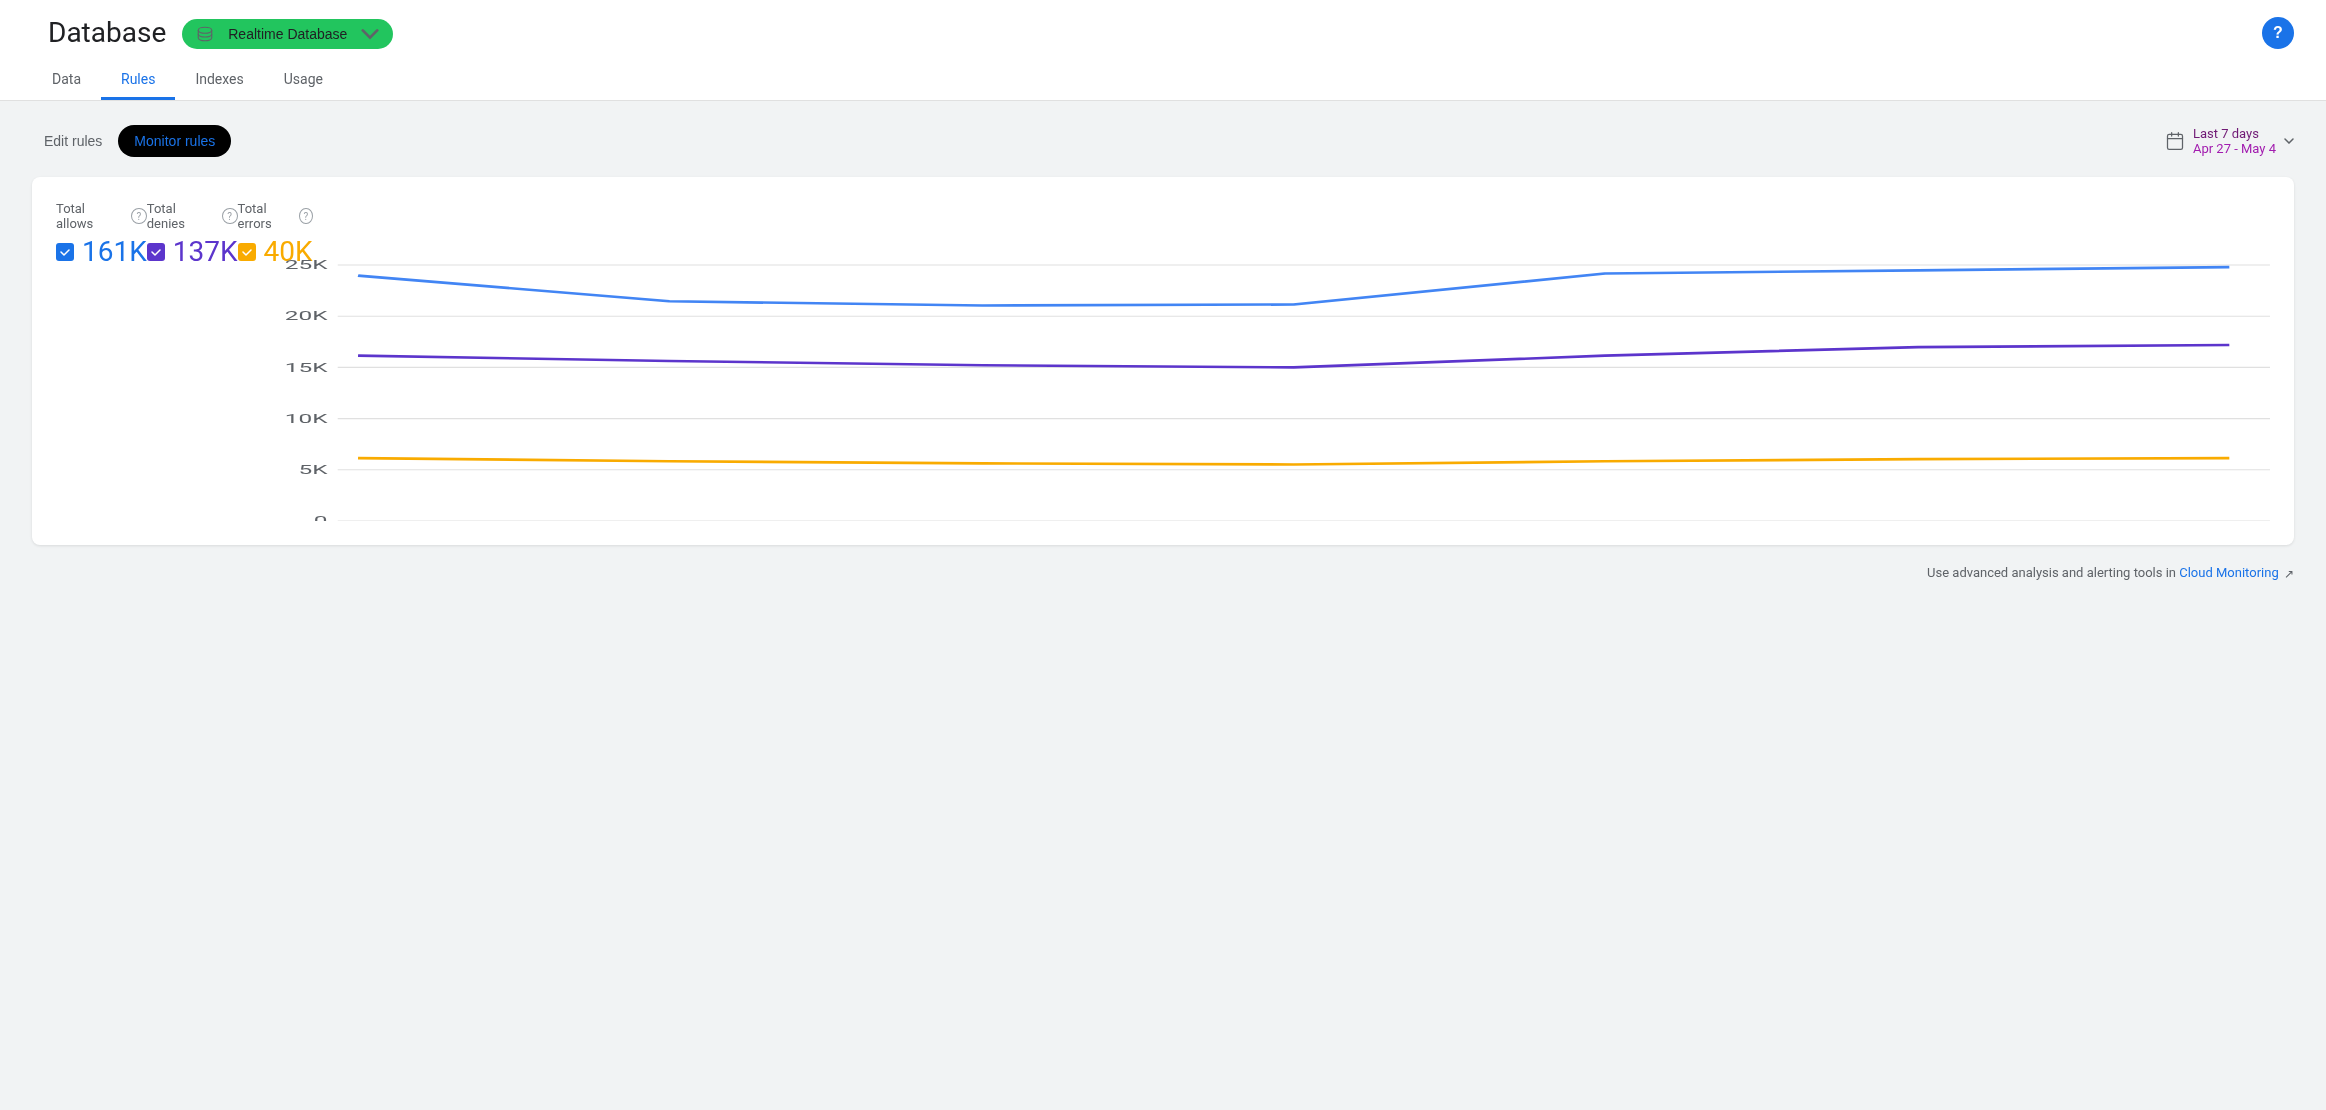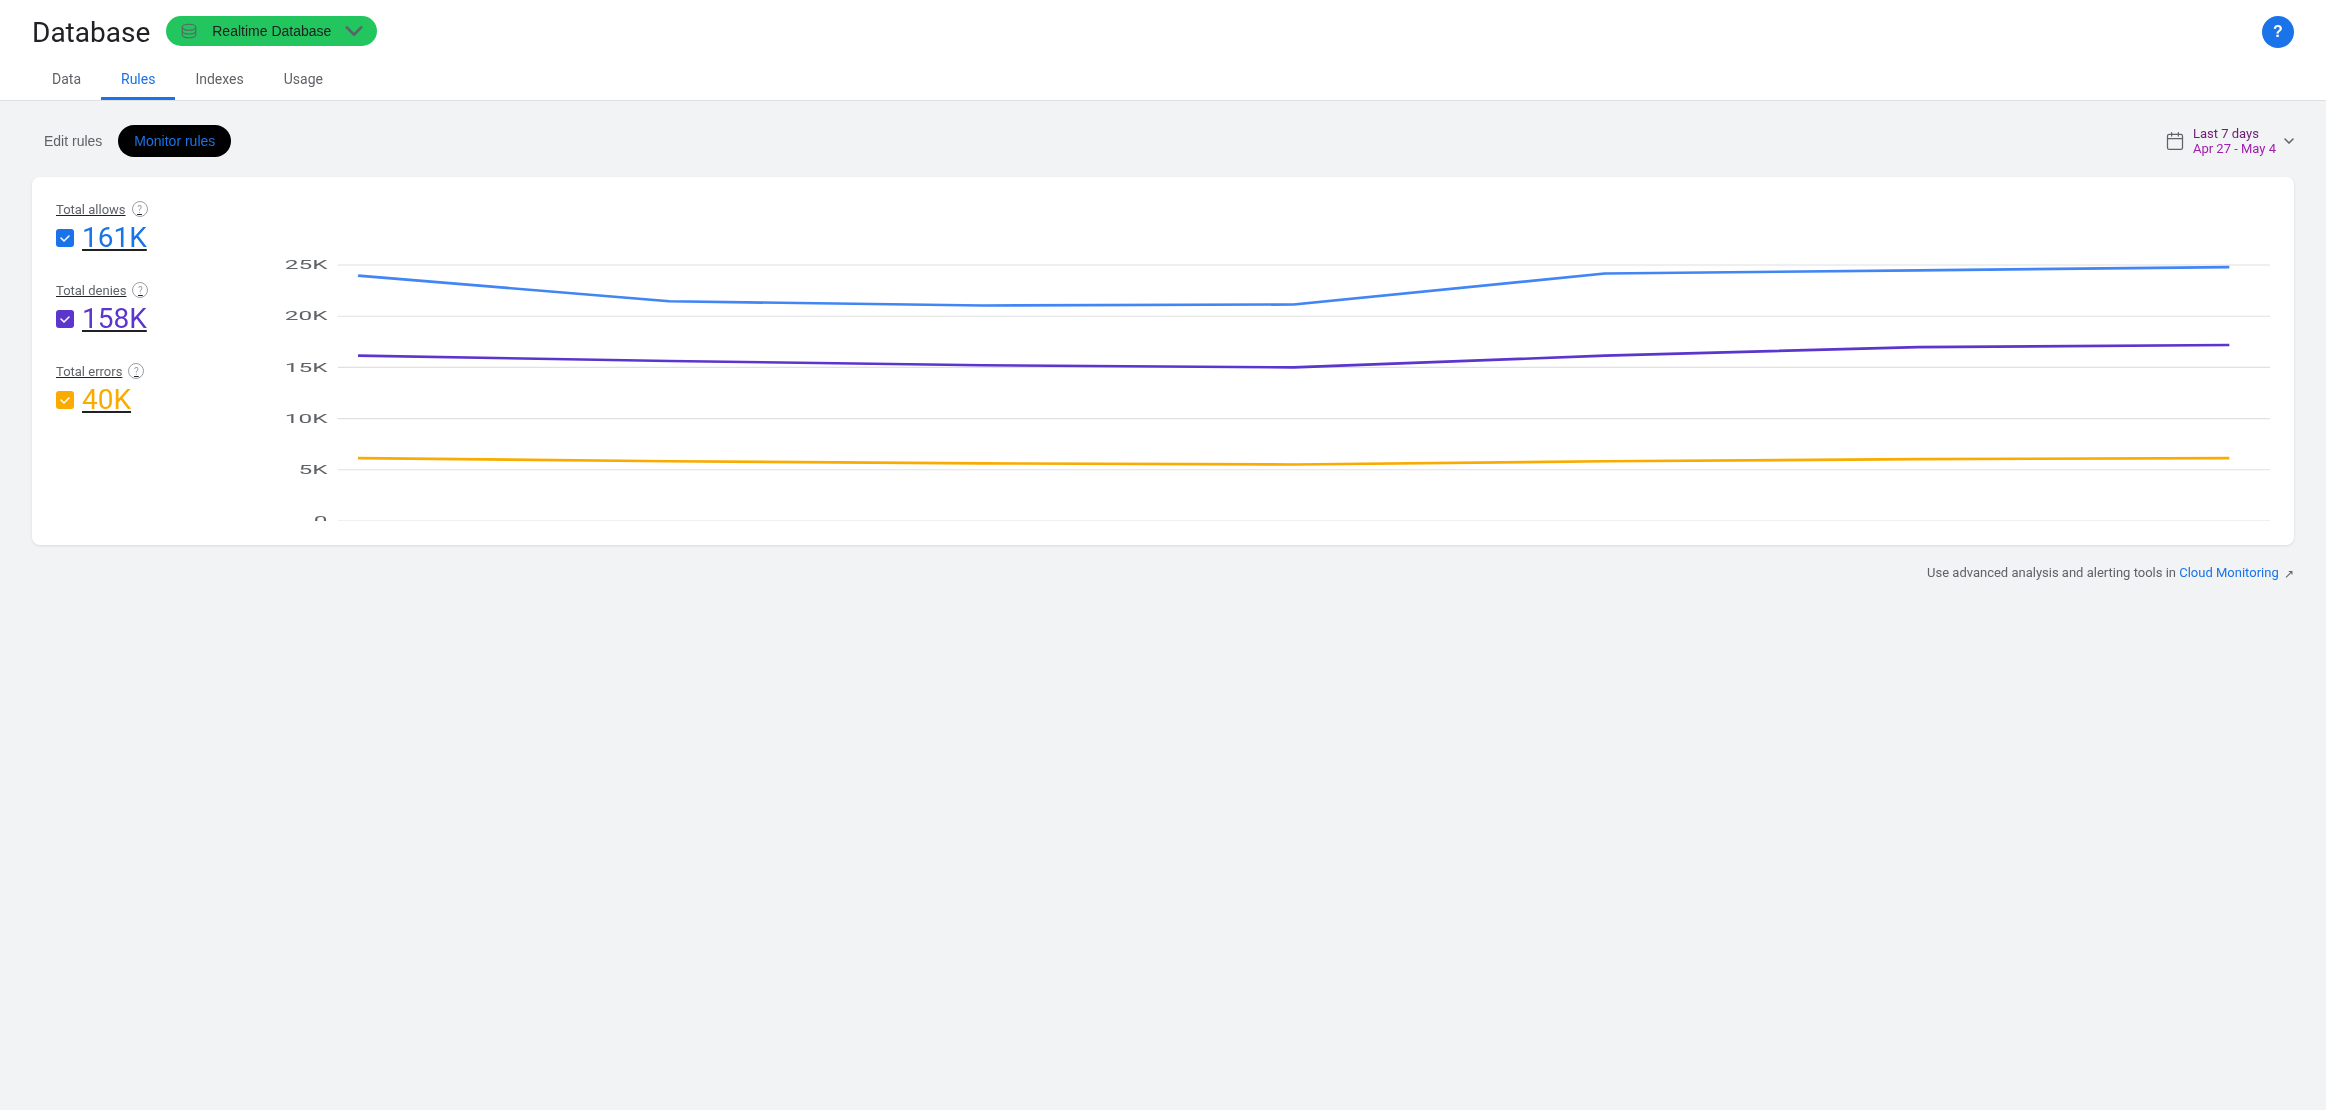--- a/index.html
+++ b/index.html
@@ -11,22 +11,23 @@
     }
     .top-bar {
       background: #fff;
       padding: 16px 32px 0 32px;
       border-bottom: 1px solid #e0e0e0;
       display: flex;
       flex-direction: column;
     }
     .top-row {
       display: flex;
-      align-items: flex-start;
+      align-items: flex-end;
       margin-bottom: 12px;
+      margin-left: 16px;
     }
     .page-title {
       font-size: 28px;
       font-weight: 400;
       color: #202124;
       margin-right: 16px;
     }
     .db-selector {
       display: flex;
       align-items: center;
@@ -116,23 +117,20 @@
     }
     .chart-layout {
       display: flex;
       gap: 0;
     }
     .chart-legend {
       width: 180px;
       flex-shrink: 0;
       padding-right: 20px;
       display: flex;
-      flex-direction: column;
-      gap: 28px;
-      text-decoration: underline;
     }
     .legend-item {}
     .legend-label {
       display: flex;
       align-items: center;
       gap: 6px;
       font-size: 13px;
       color: #5f6368;
       margin-bottom: 4px;
     }
@@ -270,21 +268,21 @@
           <div class="legend-label">
             <span>Total denies</span>
             <span class="help-icon">?</span>
           </div>
           <div class="legend-value purple">
             <span class="checkbox purple">
               <svg viewBox="0 0 12 12" fill="none">
                 <path d="M2 6l3 3 5-5" stroke="white" stroke-width="1.5" stroke-linecap="round" stroke-linejoin="round"></path>
               </svg>
             </span>
-            <span>158K</span>
+            <span>137K</span>
           </div>
         </div>
 
         <div class="legend-item">
           <div class="legend-label">
             <span>Total errors</span>
             <span class="help-icon">?</span>
           </div>
           <div class="legend-value yellow">
             <span class="checkbox yellow">

